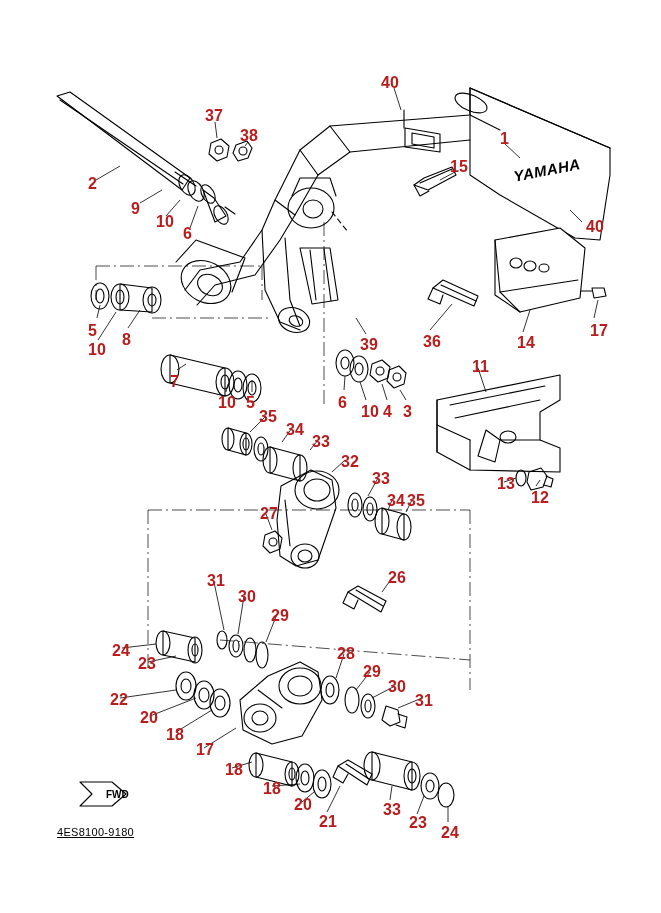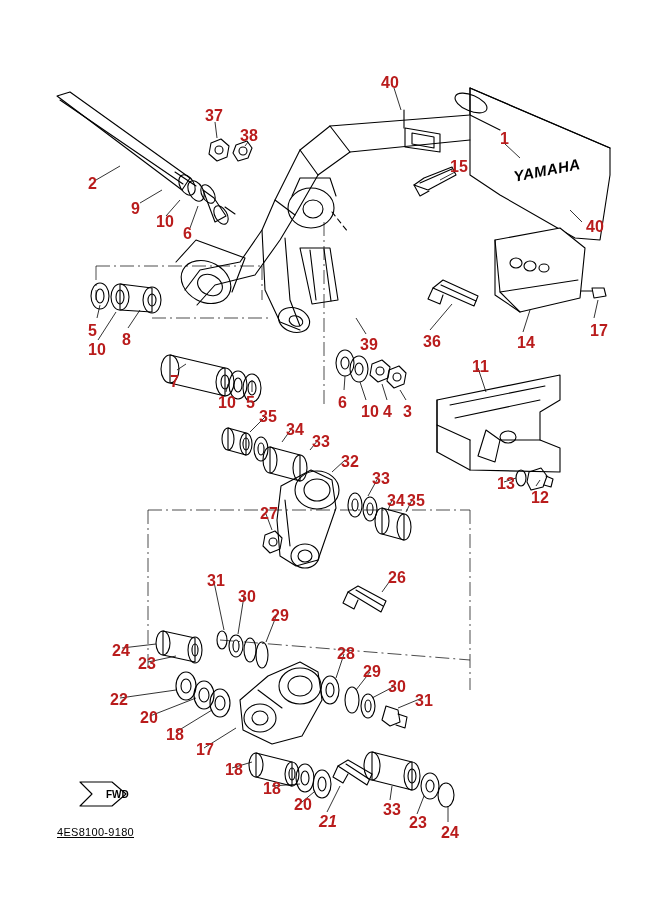--- a/index.html
+++ b/index.html
@@ -443,19 +443,19 @@
       <div class="callout" style="left: 363px; top: 666px;">29</div>
       <div class="callout" style="left: 388px; top: 681px;">30</div>
       <div class="callout" style="left: 415px; top: 695px;">31</div>
       <div class="callout" style="left: 110px; top: 694px; text-align: center;">22</div>
       <div class="callout" style="left: 140px; top: 712px;">20</div>
       <div class="callout" style="left: 166px; top: 729px;">18</div>
       <div class="callout" style="left: 196px; top: 744px;">17</div>
       <div class="callout" style="left: 225px; top: 764px;">18</div>
       <div class="callout" style="left: 263px; top: 783px;">18</div>
       <div class="callout" style="left: 294px; top: 799px;">20</div>
-      <div class="callout" style="left: 319px; top: 816px; font-style: italic;">21</div>
+      <div class="callout" style="left: 319px; top: 816px;">21</div>
       <div class="callout" style="left: 383px; top: 804px;">33</div>
       <div class="callout" style="left: 409px; top: 817px;">23</div>
       <div class="callout" style="left: 441px; top: 827px;">24</div>
     </div>
 
 </div>
 
 </body></html>

